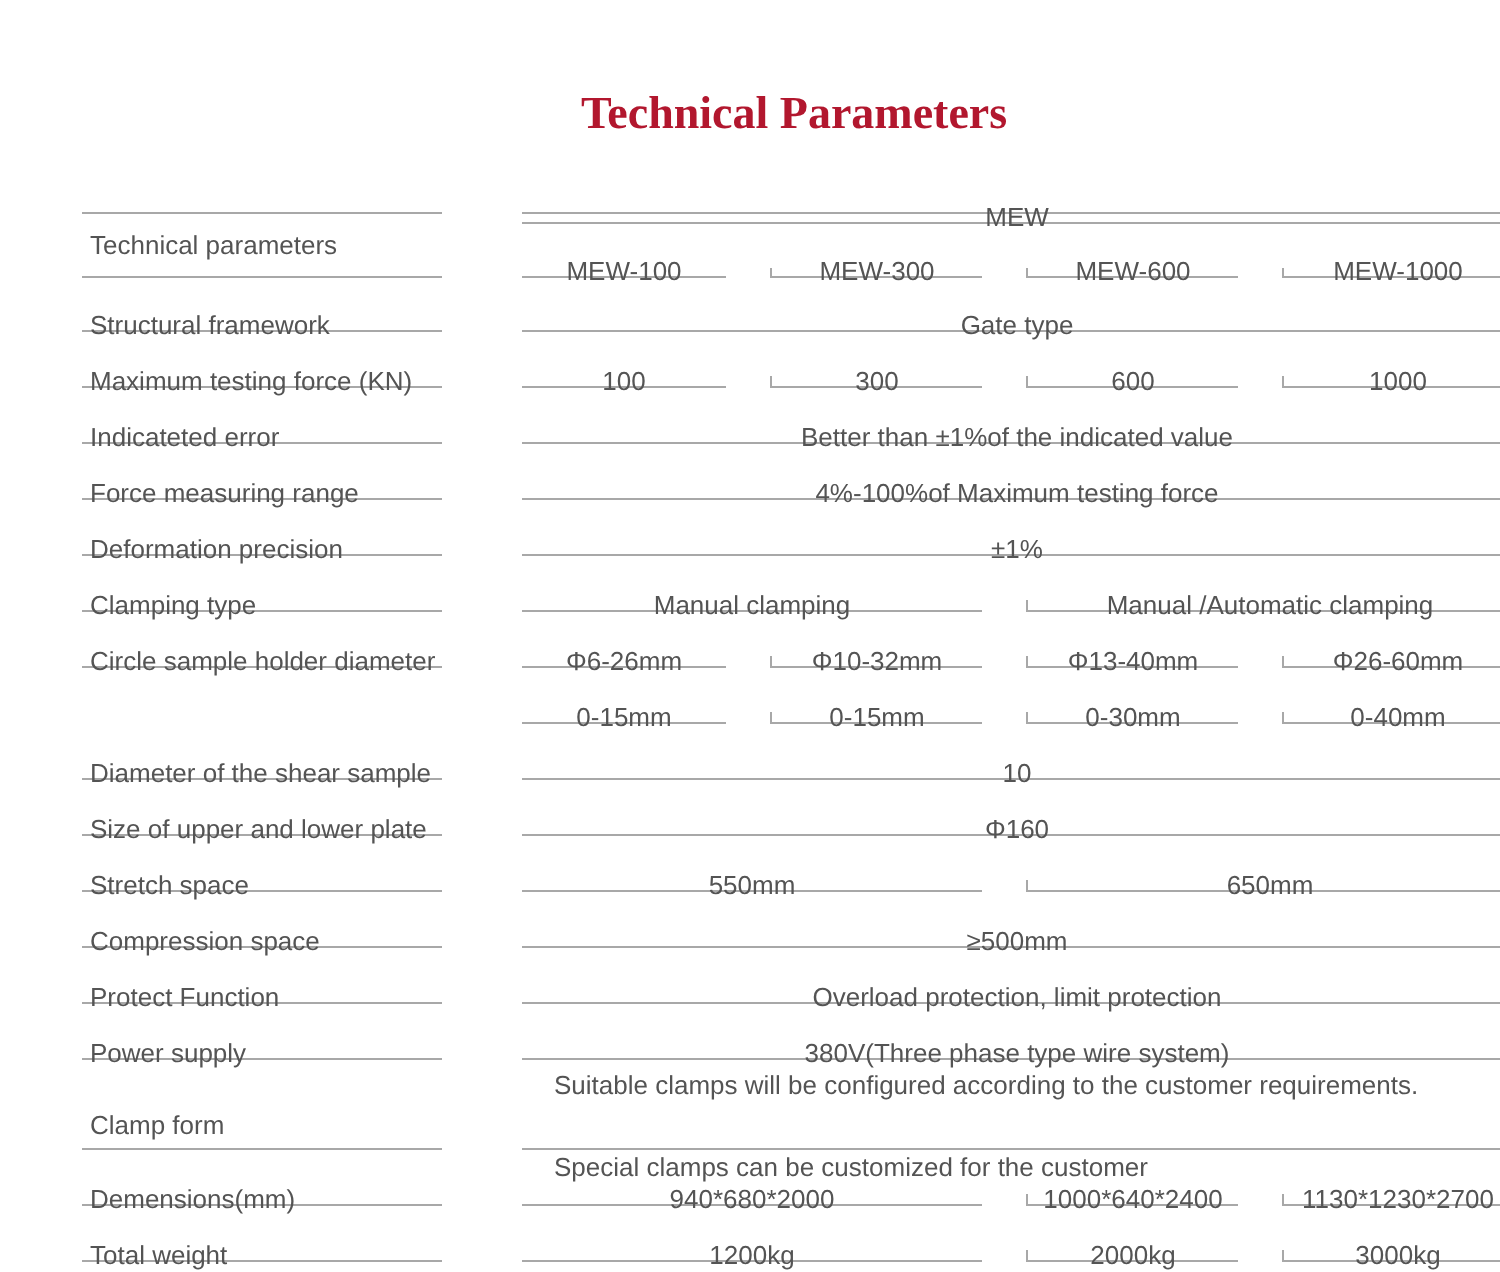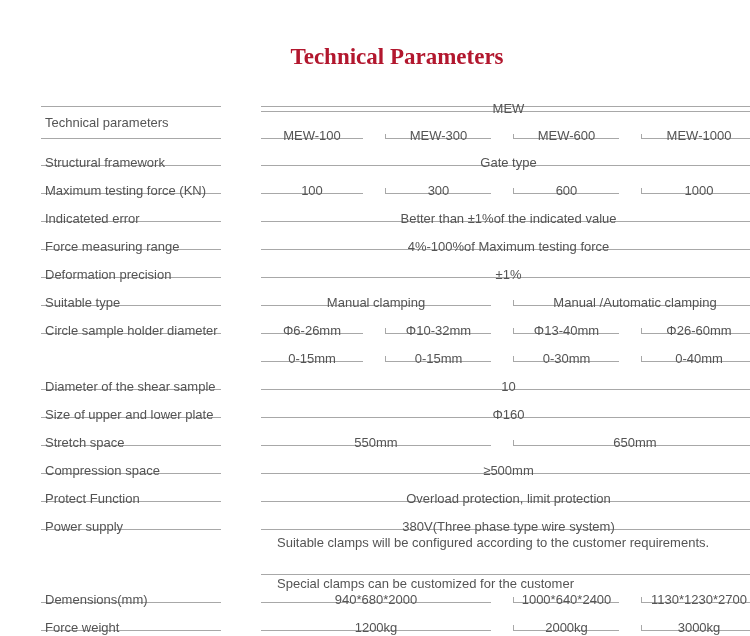--- a/index.html
+++ b/index.html
@@ -95,21 +95,21 @@
 
   <div class="cell lbl" style="grid-row:5">Indicateted error</div>
   <div class="cell cAll" style="grid-row:5">Better than ±1%of the indicated value</div>
 
   <div class="cell lbl" style="grid-row:6">Force measuring range</div>
   <div class="cell cAll" style="grid-row:6">4%-100%of Maximum testing force</div>
 
   <div class="cell lbl" style="grid-row:7">Deformation precision</div>
   <div class="cell cAll" style="grid-row:7">±1%</div>
 
-  <div class="cell lbl" style="grid-row:8">Suitable type</div>
+  <div class="cell lbl" style="grid-row:8">Clamping type</div>
   <div class="cell c12" style="grid-row:8">Manual clamping</div>
   <div class="cell c34 bl" style="grid-row:8">Manual /Automatic clamping</div>
 
   <div class="cell lbl" style="grid-row:9">Circle sample holder diameter</div>
   <div class="cell c1" style="grid-row:9">Φ6-26mm</div>
   <div class="cell c2 bl" style="grid-row:9">Φ10-32mm</div>
   <div class="cell c3 bl" style="grid-row:9">Φ13-40mm</div>
   <div class="cell c4 bl" style="grid-row:9">Φ26-60mm</div>
 
   <div class="cell c1" style="grid-row:10">0-15mm</div>
@@ -129,28 +129,29 @@
 
   <div class="cell lbl" style="grid-row:14">Compression space</div>
   <div class="cell cAll" style="grid-row:14">≥500mm</div>
 
   <div class="cell lbl" style="grid-row:15">Protect Function</div>
   <div class="cell cAll" style="grid-row:15">Overload protection, limit protection</div>
 
   <div class="cell lbl" style="grid-row:16">Power supply</div>
   <div class="cell cAll" style="grid-row:16">380V(Three phase type wire system)</div>
 
+  <div class="cell lbl" style="grid-row:17">Clamp form</div>
   <div class="cell cAll multiline" style="grid-row:17">
     <span>Suitable clamps will be configured according to the customer requirements.</span>
     <span>Special clamps can be customized for the customer</span>
   </div>
 
   <div class="cell lbl" style="grid-row:18">Demensions(mm)</div>
   <div class="cell c12" style="grid-row:18">940*680*2000</div>
   <div class="cell c3 bl" style="grid-row:18">1000*640*2400</div>
   <div class="cell c4 bl" style="grid-row:18">1130*1230*2700</div>
 
-  <div class="cell lbl" style="grid-row:19">Force weight</div>
+  <div class="cell lbl" style="grid-row:19">Total weight</div>
   <div class="cell c12" style="grid-row:19">1200kg</div>
   <div class="cell c3 bl" style="grid-row:19">2000kg</div>
   <div class="cell c4 bl" style="grid-row:19">3000kg</div>
 
 </div>
 
 </body></html>

